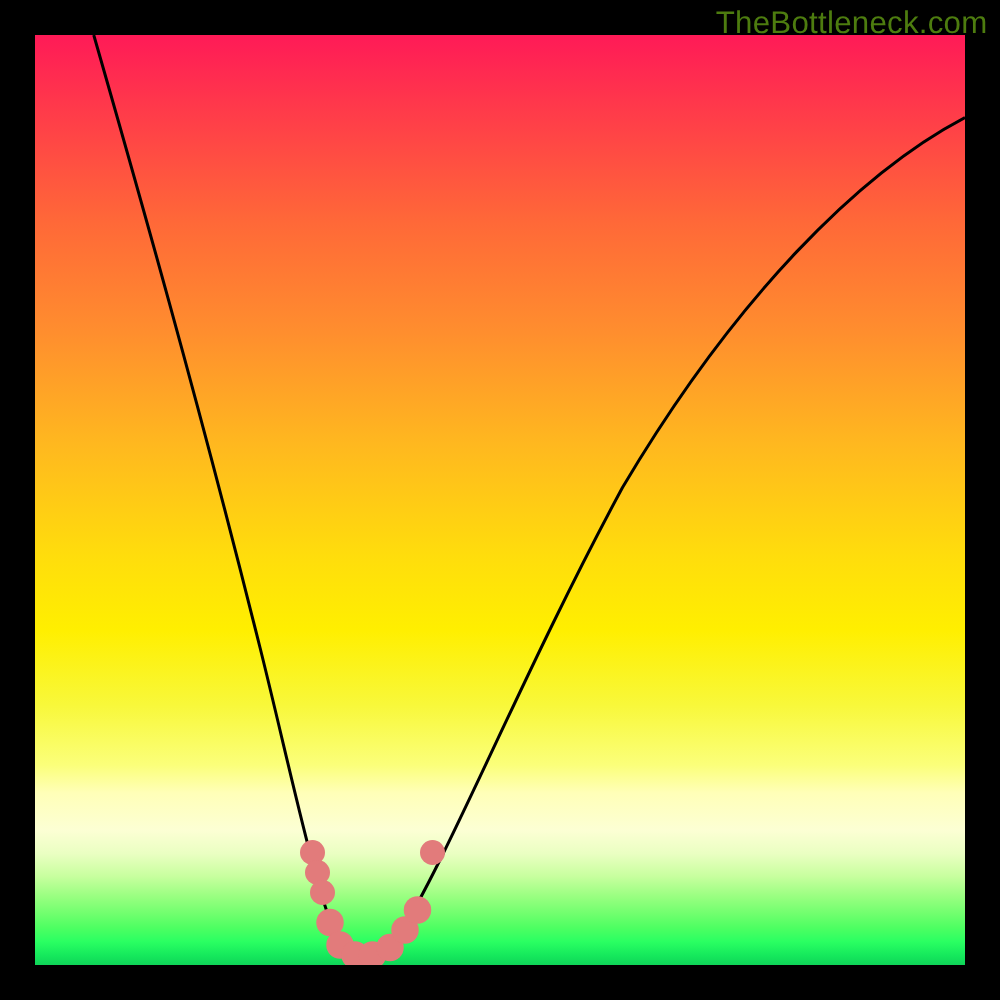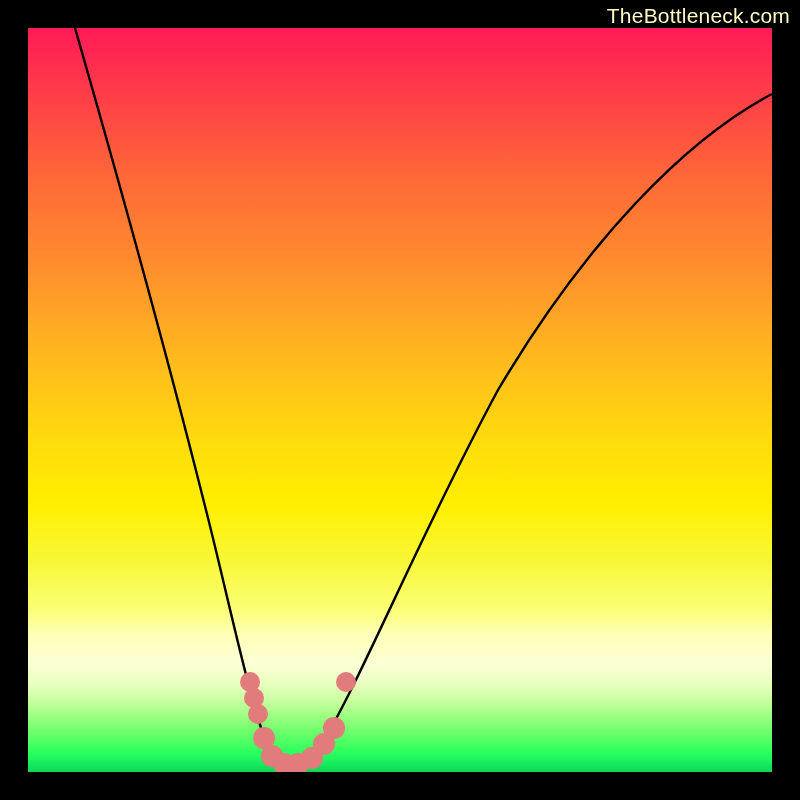--- a/index.html
+++ b/index.html
@@ -44,22 +44,22 @@
       #4dff62 96%,
       #2aff62 97.5%,
       #15e85c 99%,
       #0fd458 100%
     );
   }
   .watermark {
     position: absolute;
     top: 4px;
     right: 10px;
-    color: #fef9c3;
-    font-size: 21px;
+    color: #4d7c0f;
+    font-size: 25px;
     font-weight: 500;
     letter-spacing: 0.2px;
   }
   svg.curve {
     position: absolute;
     top: 0;
     left: 0;
   }
 </style>
 </head>

